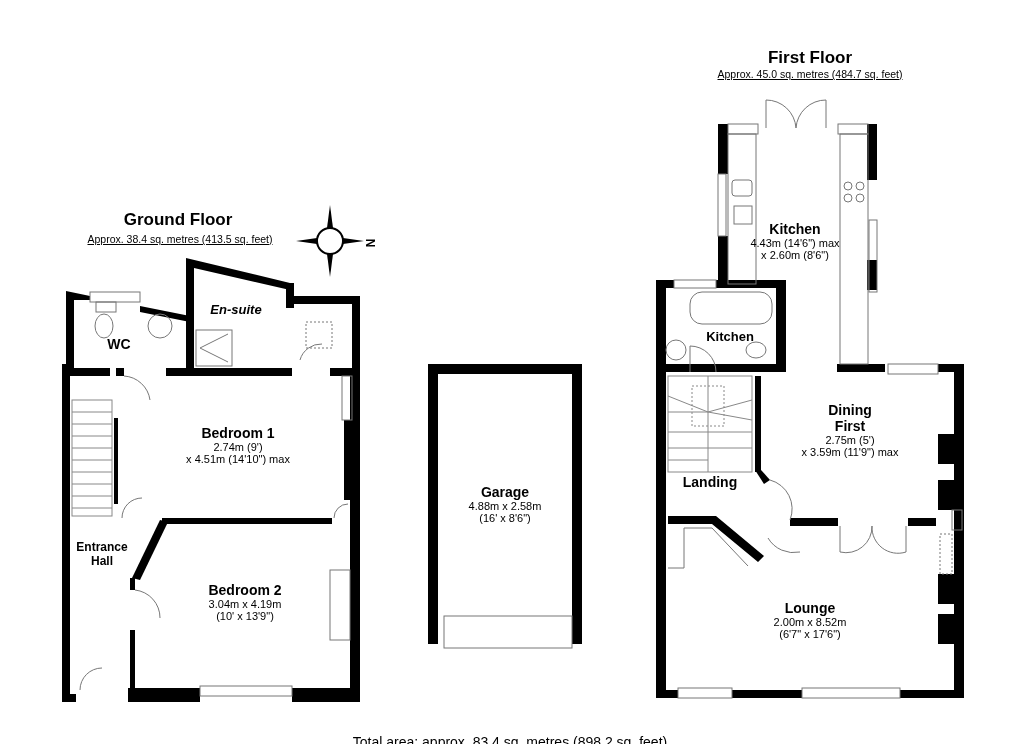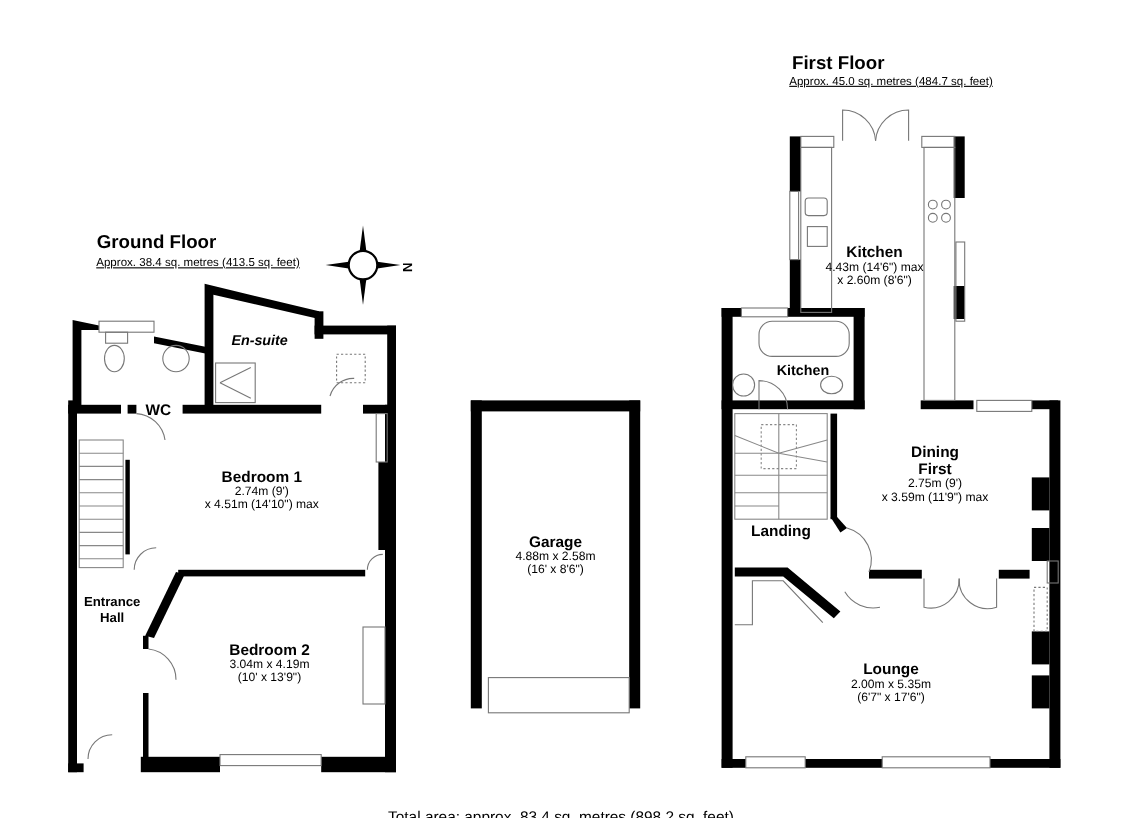--- a/index.html
+++ b/index.html
@@ -1,18 +1,18 @@
 <!DOCTYPE html>
 <html><head>
   <meta charset="utf-8">
   <style>
     html, body { margin: 0; padding: 0; background: #ffffff; }
     body { width: 1024px; height: 744px; position: relative; overflow: hidden; font-family: "Liberation Sans", sans-serif; color: #000; }
     .abs { position: absolute; }
-    .floor-title { font-weight: bold; font-size: 17px; text-align: left; }
+    .floor-title { font-weight: bold; font-size: 17px; text-align: center; }
     .floor-sub { font-size: 10.5px; text-align: center; text-decoration: underline; }
     .room-name { font-weight: bold; font-size: 14px; text-align: center; line-height: 16px; }
     .room-dim { font-size: 11px; text-align: center; line-height: 12px; }
     .total { font-size: 14px; text-align: center; margin-top: 12px; }
     svg { position: absolute; left: 0; top: 0; }
   </style>
 </head>
 <body>
 
 <svg width="1024" height="744" viewBox="0 0 1024 744">
@@ -160,21 +160,21 @@
     <polygon points="330,277 333,254 327,254" fill="#000"></polygon>
     <polygon points="296,241 317,238 317,244" fill="#000"></polygon>
     <polygon points="364,241 343,238 343,244" fill="#000"></polygon>
   </g>
 </svg>
 
 <div class="abs floor-title" style="left:88px; top:210px; width:180px;">Ground Floor</div>
 <div class="abs floor-sub" style="left:60px; top:233px; width:240px;">Approx. 38.4 sq. metres (413.5 sq. feet)</div>
 <div class="abs" style="left:366px; top:236px; font-size:12px; font-weight:bold; transform:rotate(90deg);">N</div>
 
-<div class="abs room-name" style="left:114px; top:336px; width:60px;margin-top:28px;">WC</div>
+<div class="abs room-name" style="left:89px; top:336px; width:60px;">WC</div>
 <div class="abs room-name" style="left:198px; top:302px; width:76px; font-size:13px;font-style:italic;">En-suite</div>
 
 <div class="abs" style="left:148px; top:425px; width:180px;">
   <div class="room-name">Bedroom 1</div>
   <div class="room-dim">2.74m (9')</div>
   <div class="room-dim">x 4.51m (14'10") max</div>
 </div>
 
 <div class="abs" style="left:72px; top:540px; width:60px;">
   <div class="room-name" style="font-size:12px; line-height:14px;">Entrance</div>
@@ -200,25 +200,25 @@
   <div class="room-name">Kitchen</div>
   <div class="room-dim">4.43m (14'6") max</div>
   <div class="room-dim">x 2.60m (8'6")</div>
 </div>
 
 <div class="abs room-name" style="left:682px; top:329px; width:96px; font-size:13px;">Kitchen</div>
 
 <div class="abs" style="left:780px; top:402px; width:140px;">
   <div class="room-name">Dining</div>
   <div class="room-name">First</div>
-  <div class="room-dim">2.75m (9')</div>
+  <div class="room-dim">2.75m (5')</div>
   <div class="room-dim">x 3.59m (11'9") max</div>
 </div>
 
 <div class="abs room-name" style="left:670px; top:474px; width:80px;">Landing</div>
 
 <div class="abs" style="left:750px; top:600px; width:120px;">
   <div class="room-name">Lounge</div>
-  <div class="room-dim">2.00m x 5.35m</div>
+  <div class="room-dim">2.00m x 8.52m</div>
   <div class="room-dim">(6'7" x 17'6")</div>
 </div>
 
 <div class="abs total" style="left:250px; top:722px; width:520px;">Total area: approx. 83.4 sq. metres (898.2 sq. feet)</div>
 
 </body></html>

